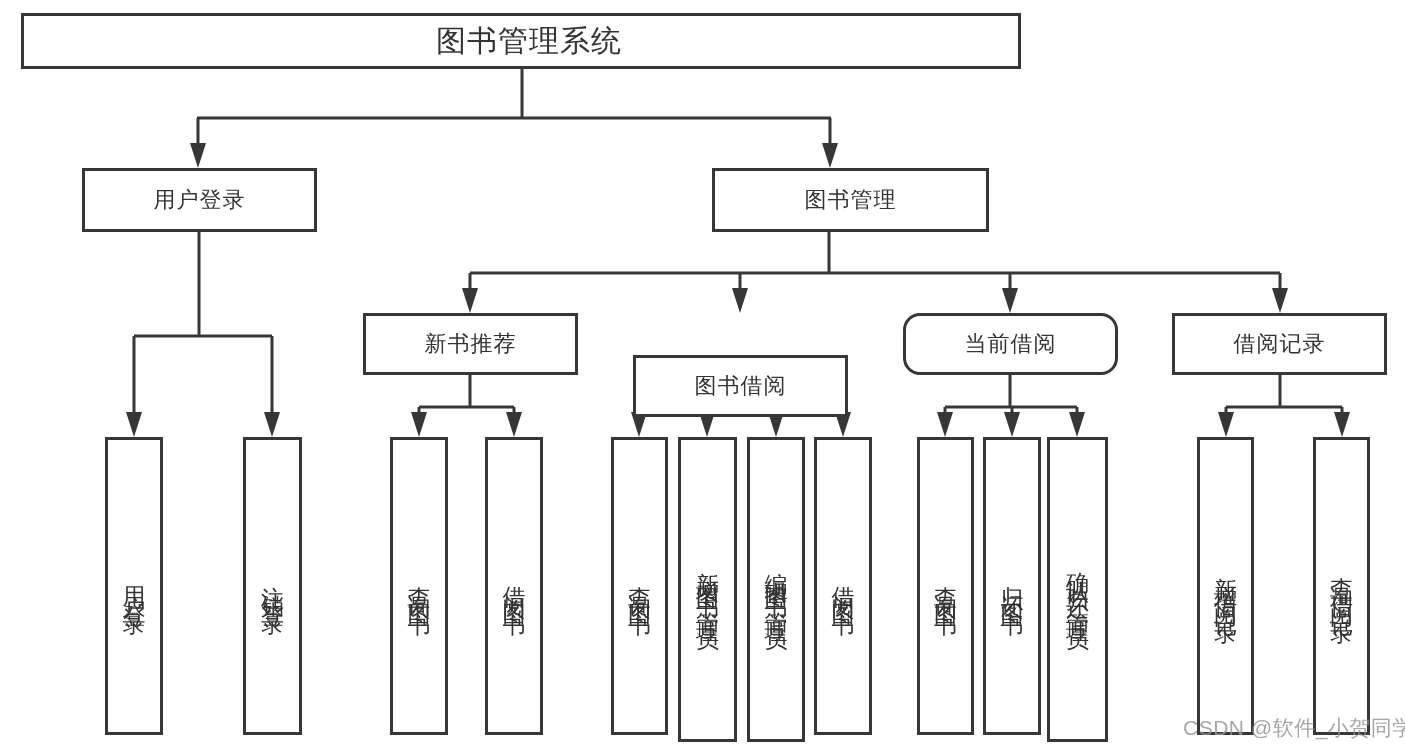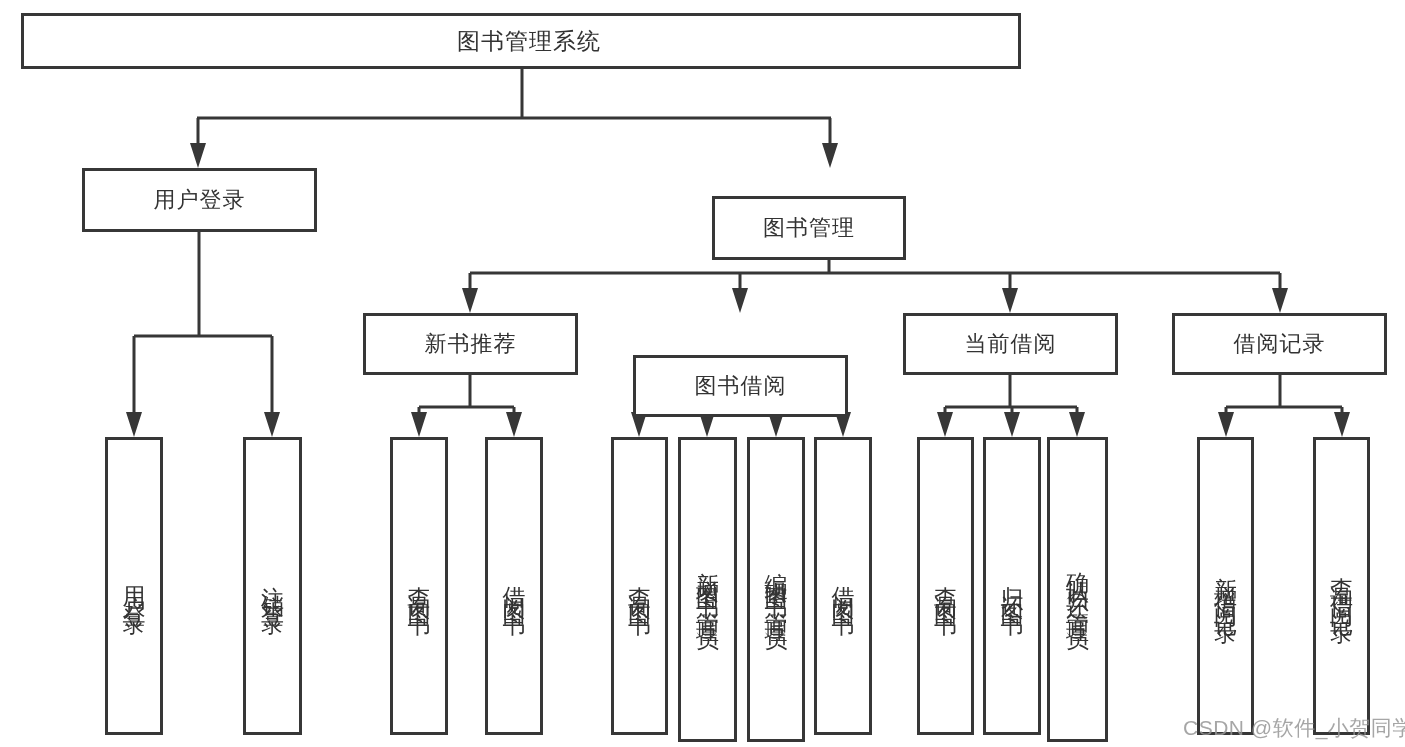--- a/index.html
+++ b/index.html
@@ -7,21 +7,21 @@
   .canvas{
     position:relative;width:1405px;height:747px;background:#ffffff;overflow:hidden;
   }
   .wires{position:absolute;left:0;top:0;z-index:1;}
   .box{
     position:absolute;box-sizing:border-box;background:#ffffff;
     border:3px solid #373737;color:#333333;z-index:2;
     display:flex;align-items:center;justify-content:center;
   }
   .hbox{font-size:22px;letter-spacing:1px;}
-  .root-box{font-size:23px;padding-left:16px;}
+  .root-box{font-size:30px;padding-left:16px;}
   .leaf{top:437px;height:298px;}
   .leaf.admin{height:305px;}
   .leaf .vtext{
     writing-mode:vertical-rl;text-orientation:mixed;
     font-size:23px;letter-spacing:9px;line-height:1;white-space:nowrap;
   }
   .leaf.admin .vtext{letter-spacing:8px;}
   .watermark{
     position:absolute;left:1183px;top:714px;z-index:5;
     font-size:21px;color:rgba(150,150,150,0.85);letter-spacing:0.5px;
@@ -50,31 +50,31 @@
              M1218 412h16L1226 437z M1334 412h16L1342 437z"></path>
   </svg>
 
   <div class="box hbox root-box" style="left:21px;top:13px;width:1000px;height:56px;">
     <span>图书管理系统</span>
   </div>
 
   <div class="box hbox" style="left:82px;top:168px;width:235px;height:64px;">
     <span>用户登录</span>
   </div>
-  <div class="box hbox" style="left:712px;top:168px;width:194px;height:64px;margin-top:28px;">
+  <div class="box hbox" style="left:712px;top:168px;width:277px;height:64px;">
     <span>图书管理</span>
   </div>
 
   <div class="box hbox" style="left:363px;top:313px;width:215px;height:62px;">
     <span>新书推荐</span>
   </div>
   <div class="box hbox" style="left:633px;top:313px;width:215px;height:62px;margin-top:42px;">
     <span>图书借阅</span>
   </div>
-  <div class="box hbox" style="left:903px;top:313px;width:215px;height:62px;">
+  <div class="box hbox" style="left:903px;top:313px;width:215px;height:62px;border-radius:17px;">
     <span>当前借阅</span>
   </div>
   <div class="box hbox" style="left:1172px;top:313px;width:215px;height:62px;">
     <span>借阅记录</span>
   </div>
 
   <div class="box leaf" style="left:105px;width:58px;">
     <span class="vtext">用户登录</span>
   </div>
   <div class="box leaf" style="left:243px;width:59px;">

